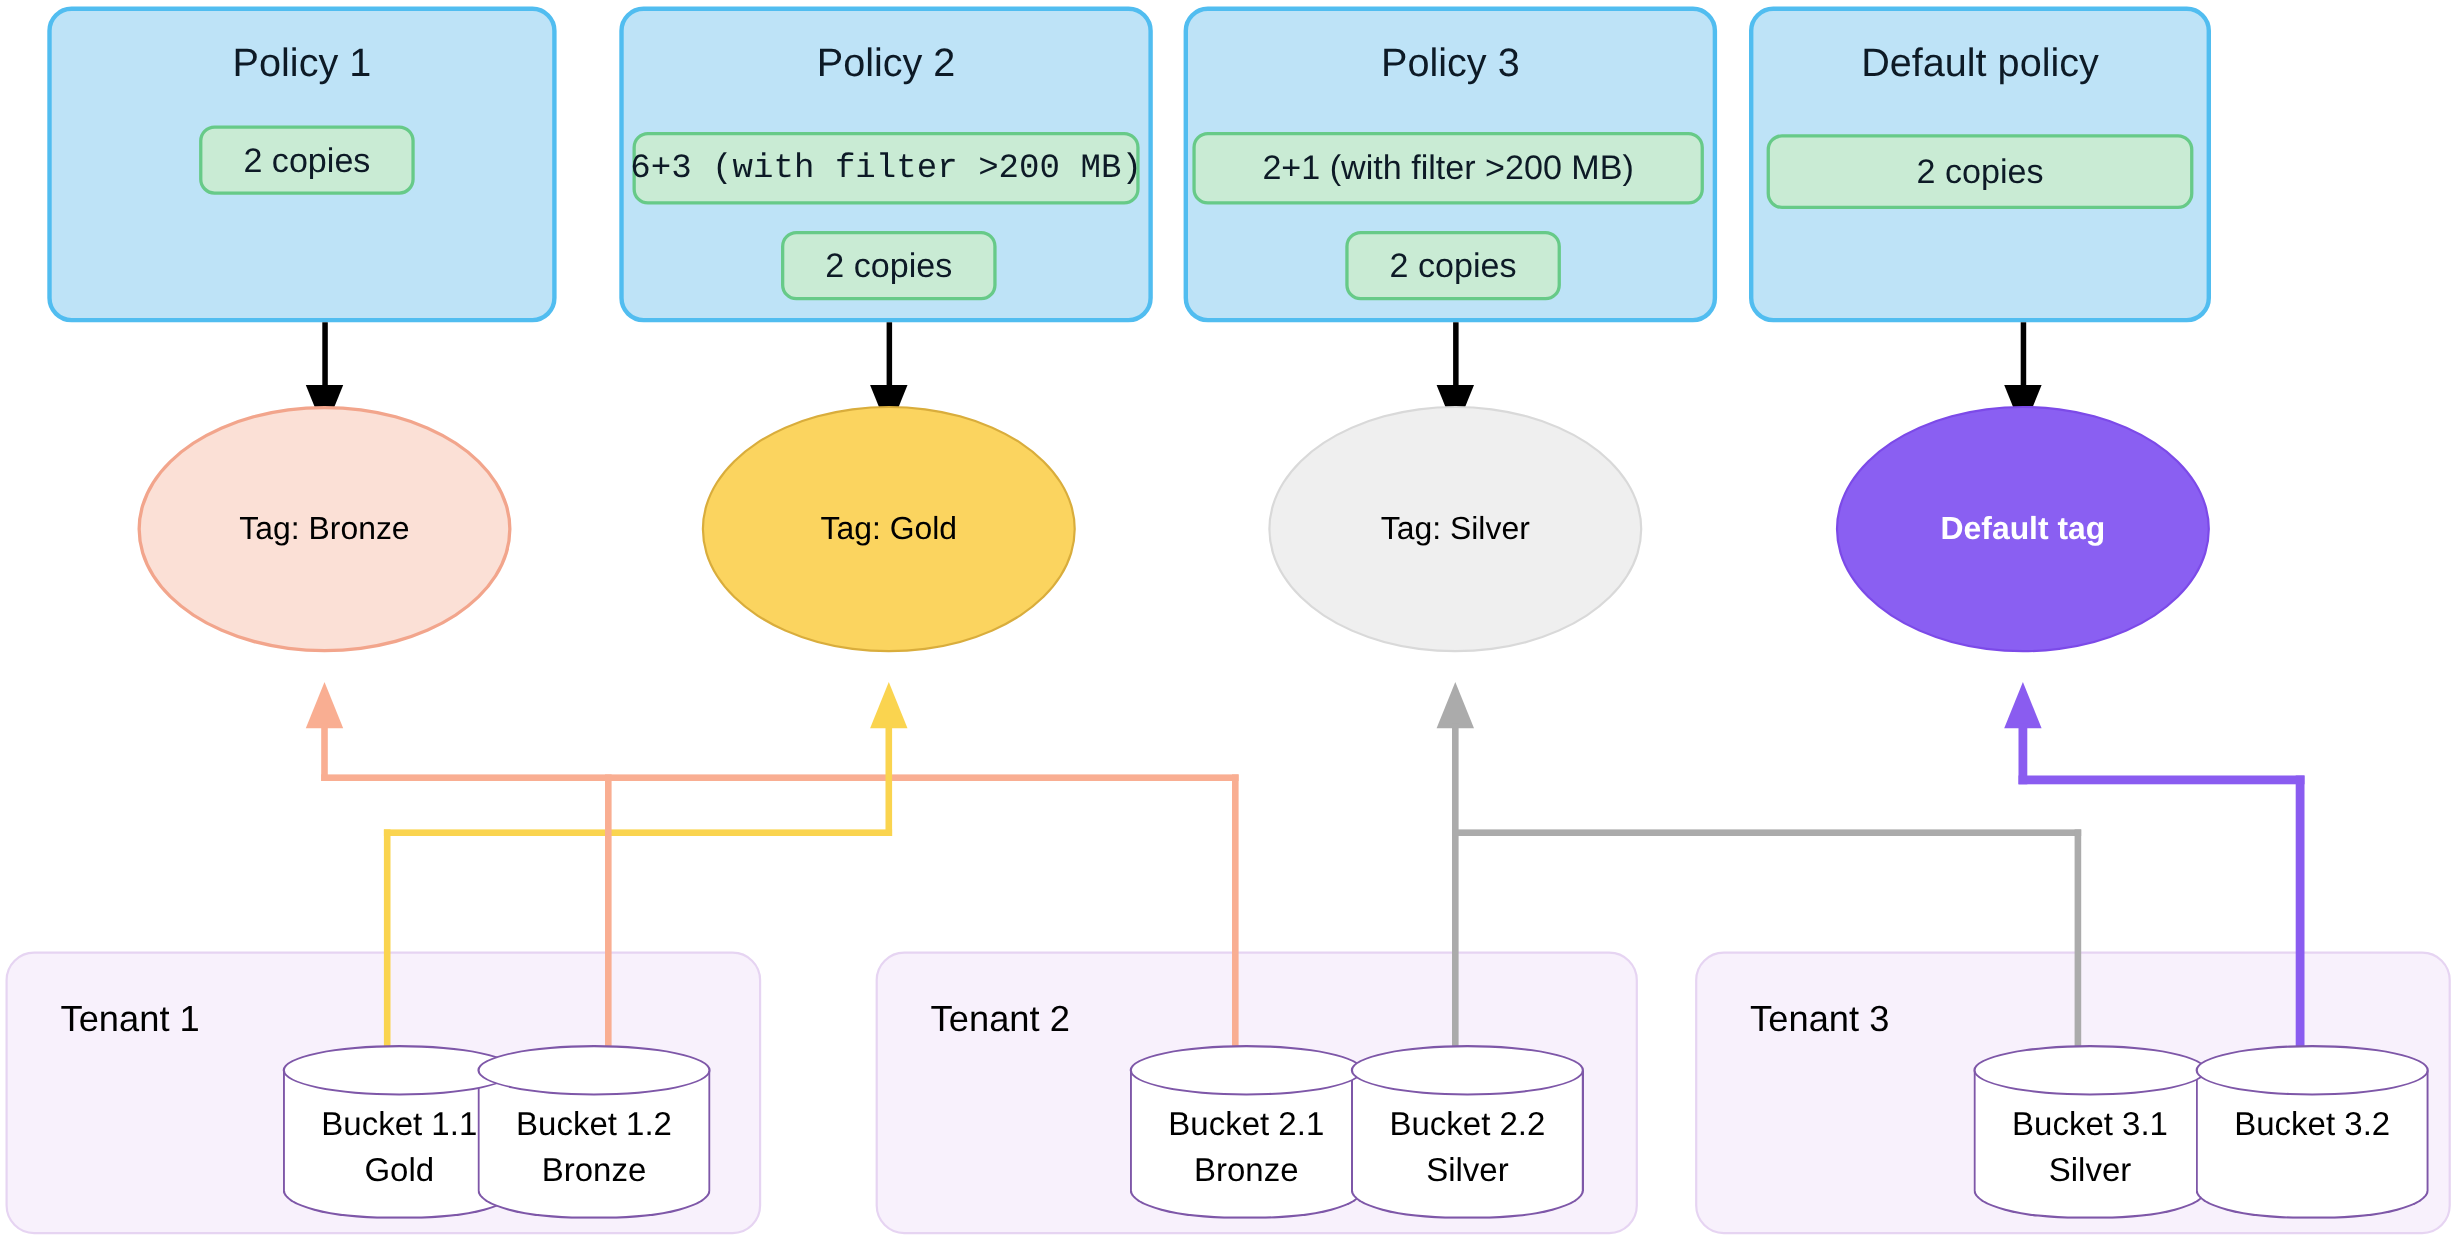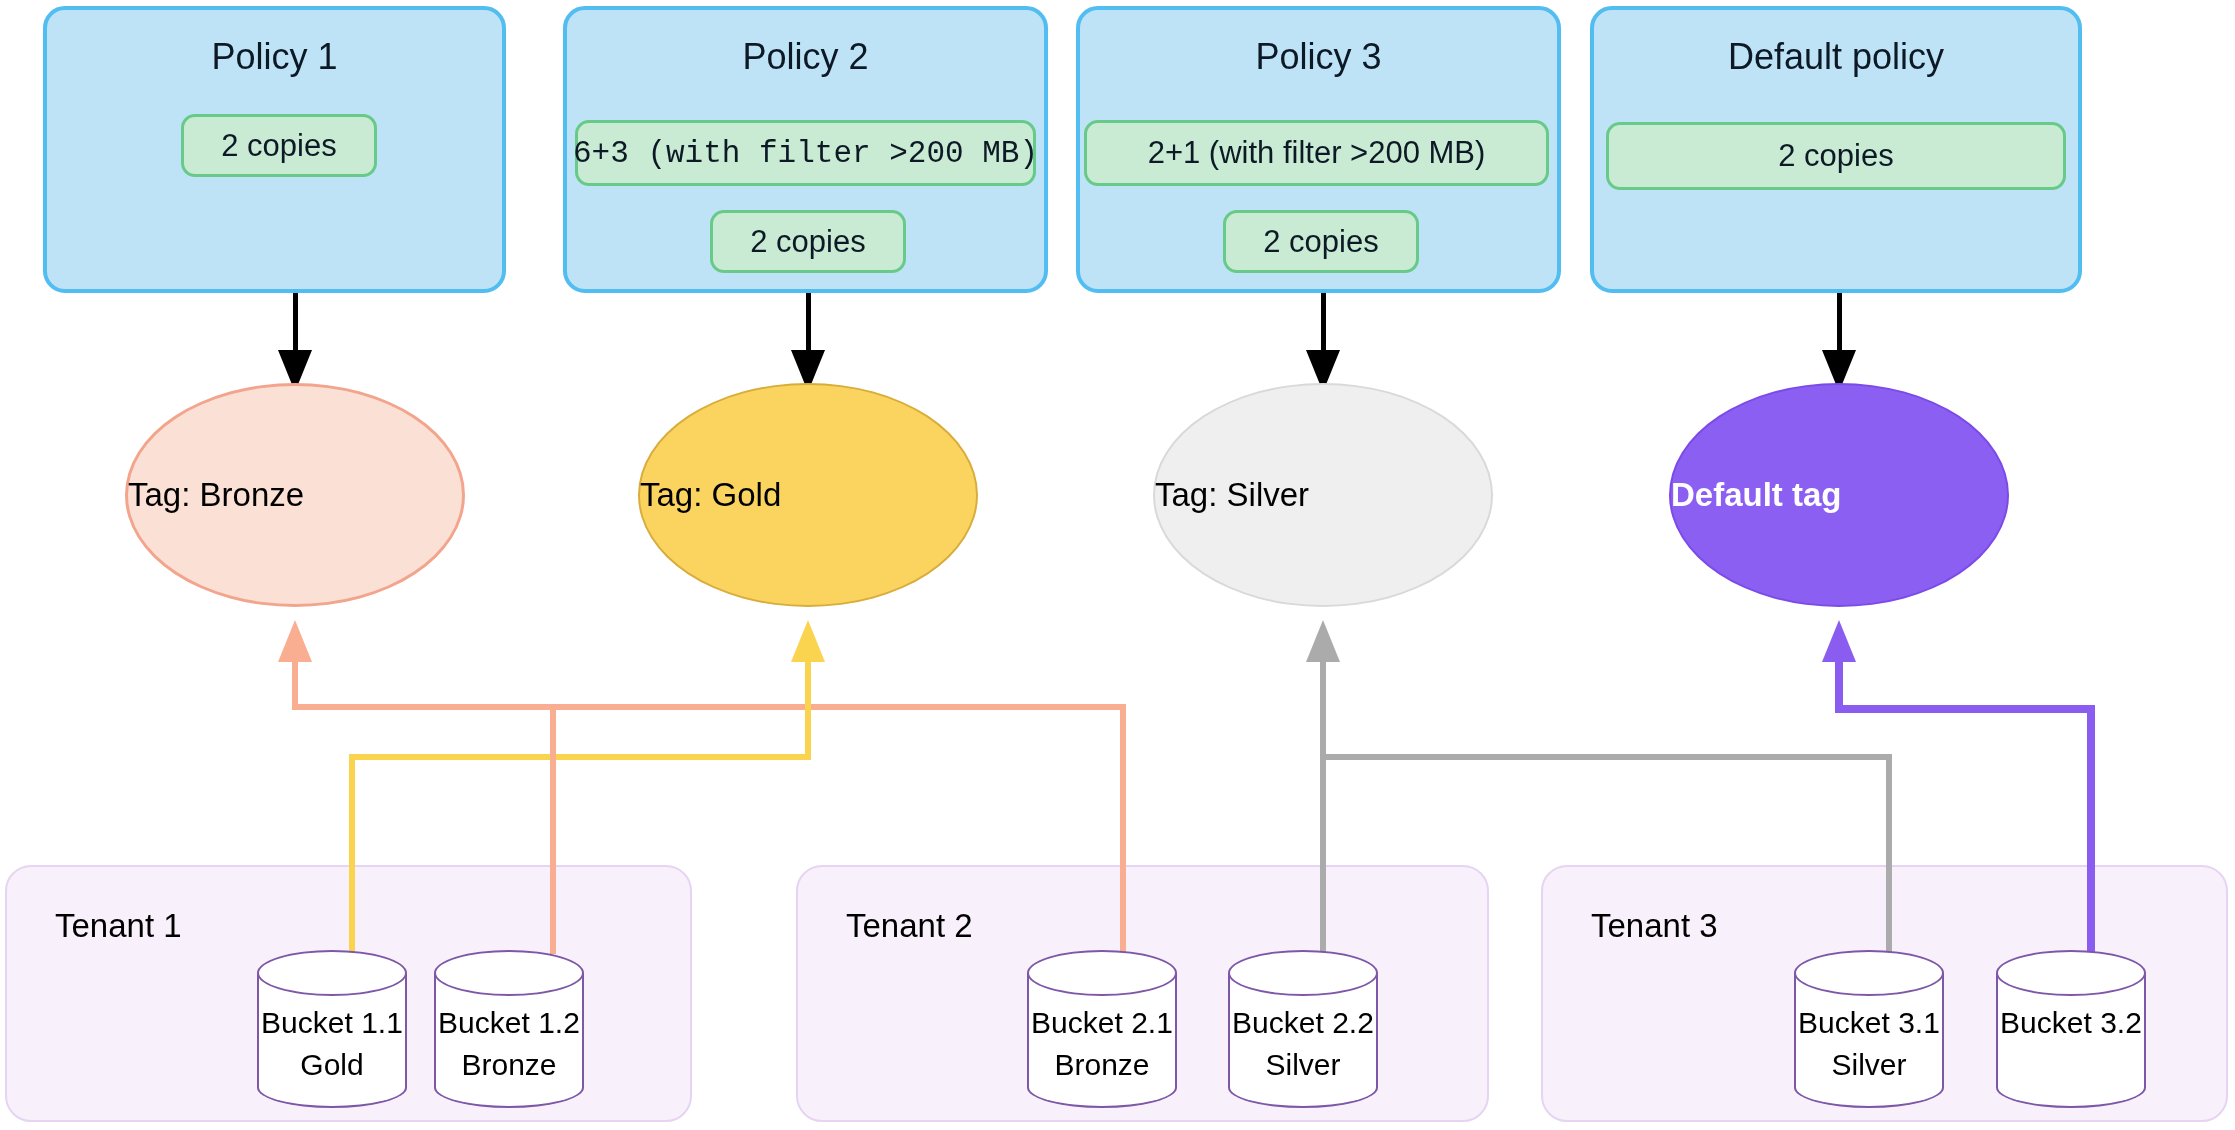--- a/index.html
+++ b/index.html
@@ -24,42 +24,42 @@
   }
   
   .black-shaft { position:absolute; width:5px; background:#000; }
   .black-head {
     position:absolute; width:0; height:0;
     border-left:17px solid transparent; border-right:17px solid transparent;
     border-top:42px solid #000;
   }
   
   .tag {
-    position:absolute; top:383px; width:340px; height:224px; box-sizing:border-box;
-    border-radius:50%; display:flex; align-items:center; justify-content:flex-start;
-    font-size:33px;
+    position:absolute; top:369px; width:340px; height:224px; box-sizing:border-box;
+    border-radius:50%; display:flex; align-items:center; justify-content:center;
+    font-size:29px;
   }
   .tag-bronze  { background:#fbe0d6; border:3px solid #f2a58c; color:#000; }
   .tag-gold    { background:#fbd45f; border:2px solid #d9ad3c; color:#000; }
   .tag-silver  { background:#efefef; border:2px solid #d9d9d9; color:#000; }
   .tag-default { background:#8a5ff2; border:2px solid #7c4ae8; color:#fff; font-weight:bold; }
   
   .tenant {
     position:absolute; top:865px; height:257px; box-sizing:border-box;
     background:#f8f1fc; border:2px solid #e6d4f2; border-radius:26px;
   }
   .tenant-title { position:absolute; left:48px; top:40px; font-size:33px; color:#000; }
   
   .seg { position:absolute; }
   .up-head {
     position:absolute; width:0; height:0;
     border-left:17px solid transparent; border-right:17px solid transparent;
   }
   
-  .bucket { position:absolute; top:950px; width:150px; height:158px; }
+  .bucket { position:absolute; top:950px; width:178px; height:158px;padding-left:34px; }
   .cyl-body {
     position:absolute; top:23px; left:0; right:0; bottom:0; box-sizing:border-box;
     background:#fff; border:2px solid #7e57a8; border-top:none;
     border-bottom-left-radius:95px 26px; border-bottom-right-radius:95px 26px;
   }
   .cyl-top {
     position:absolute; top:0; left:0; right:0; height:46px; box-sizing:border-box;
     background:#fff; border:2px solid #7e57a8; border-radius:50%; z-index:2;
   }
   .bucket-label {
@@ -82,21 +82,21 @@
     <div class="rule" style="left:8px;right:8px;top:110px;height:66px;font-family:Liberation Mono, monospace;">6+3 (with filter &gt;200 MB)</div>
     <div class="rule" style="left:143px;top:200px;width:196px;height:63px;">2 copies</div>
   </div>
 
   <div class="policy" style="left:1076px;width:485px;">
     <div class="policy-title">Policy 3</div>
     <div class="rule" style="left:4px;right:8px;top:110px;height:66px;">2+1 (with filter &gt;200 MB)</div>
     <div class="rule" style="left:143px;top:200px;width:196px;height:63px;">2 copies</div>
   </div>
 
-  <div class="policy" style="left:1590px;width:492px;">
+  <div class="policy" style="left:1590px;width:420px;">
     <div class="policy-title">Default policy</div>
     <div class="rule" style="left:12px;right:12px;top:112px;height:68px;">2 copies</div>
   </div>
 
   <div>
     <div class="black-shaft" style="left:293px;top:293px;height:62px;"></div>
     <div class="black-head" style="left:278px;top:350px;"></div>
   </div>
   <div>
     <div class="black-shaft" style="left:806px;top:293px;height:62px;"></div>

